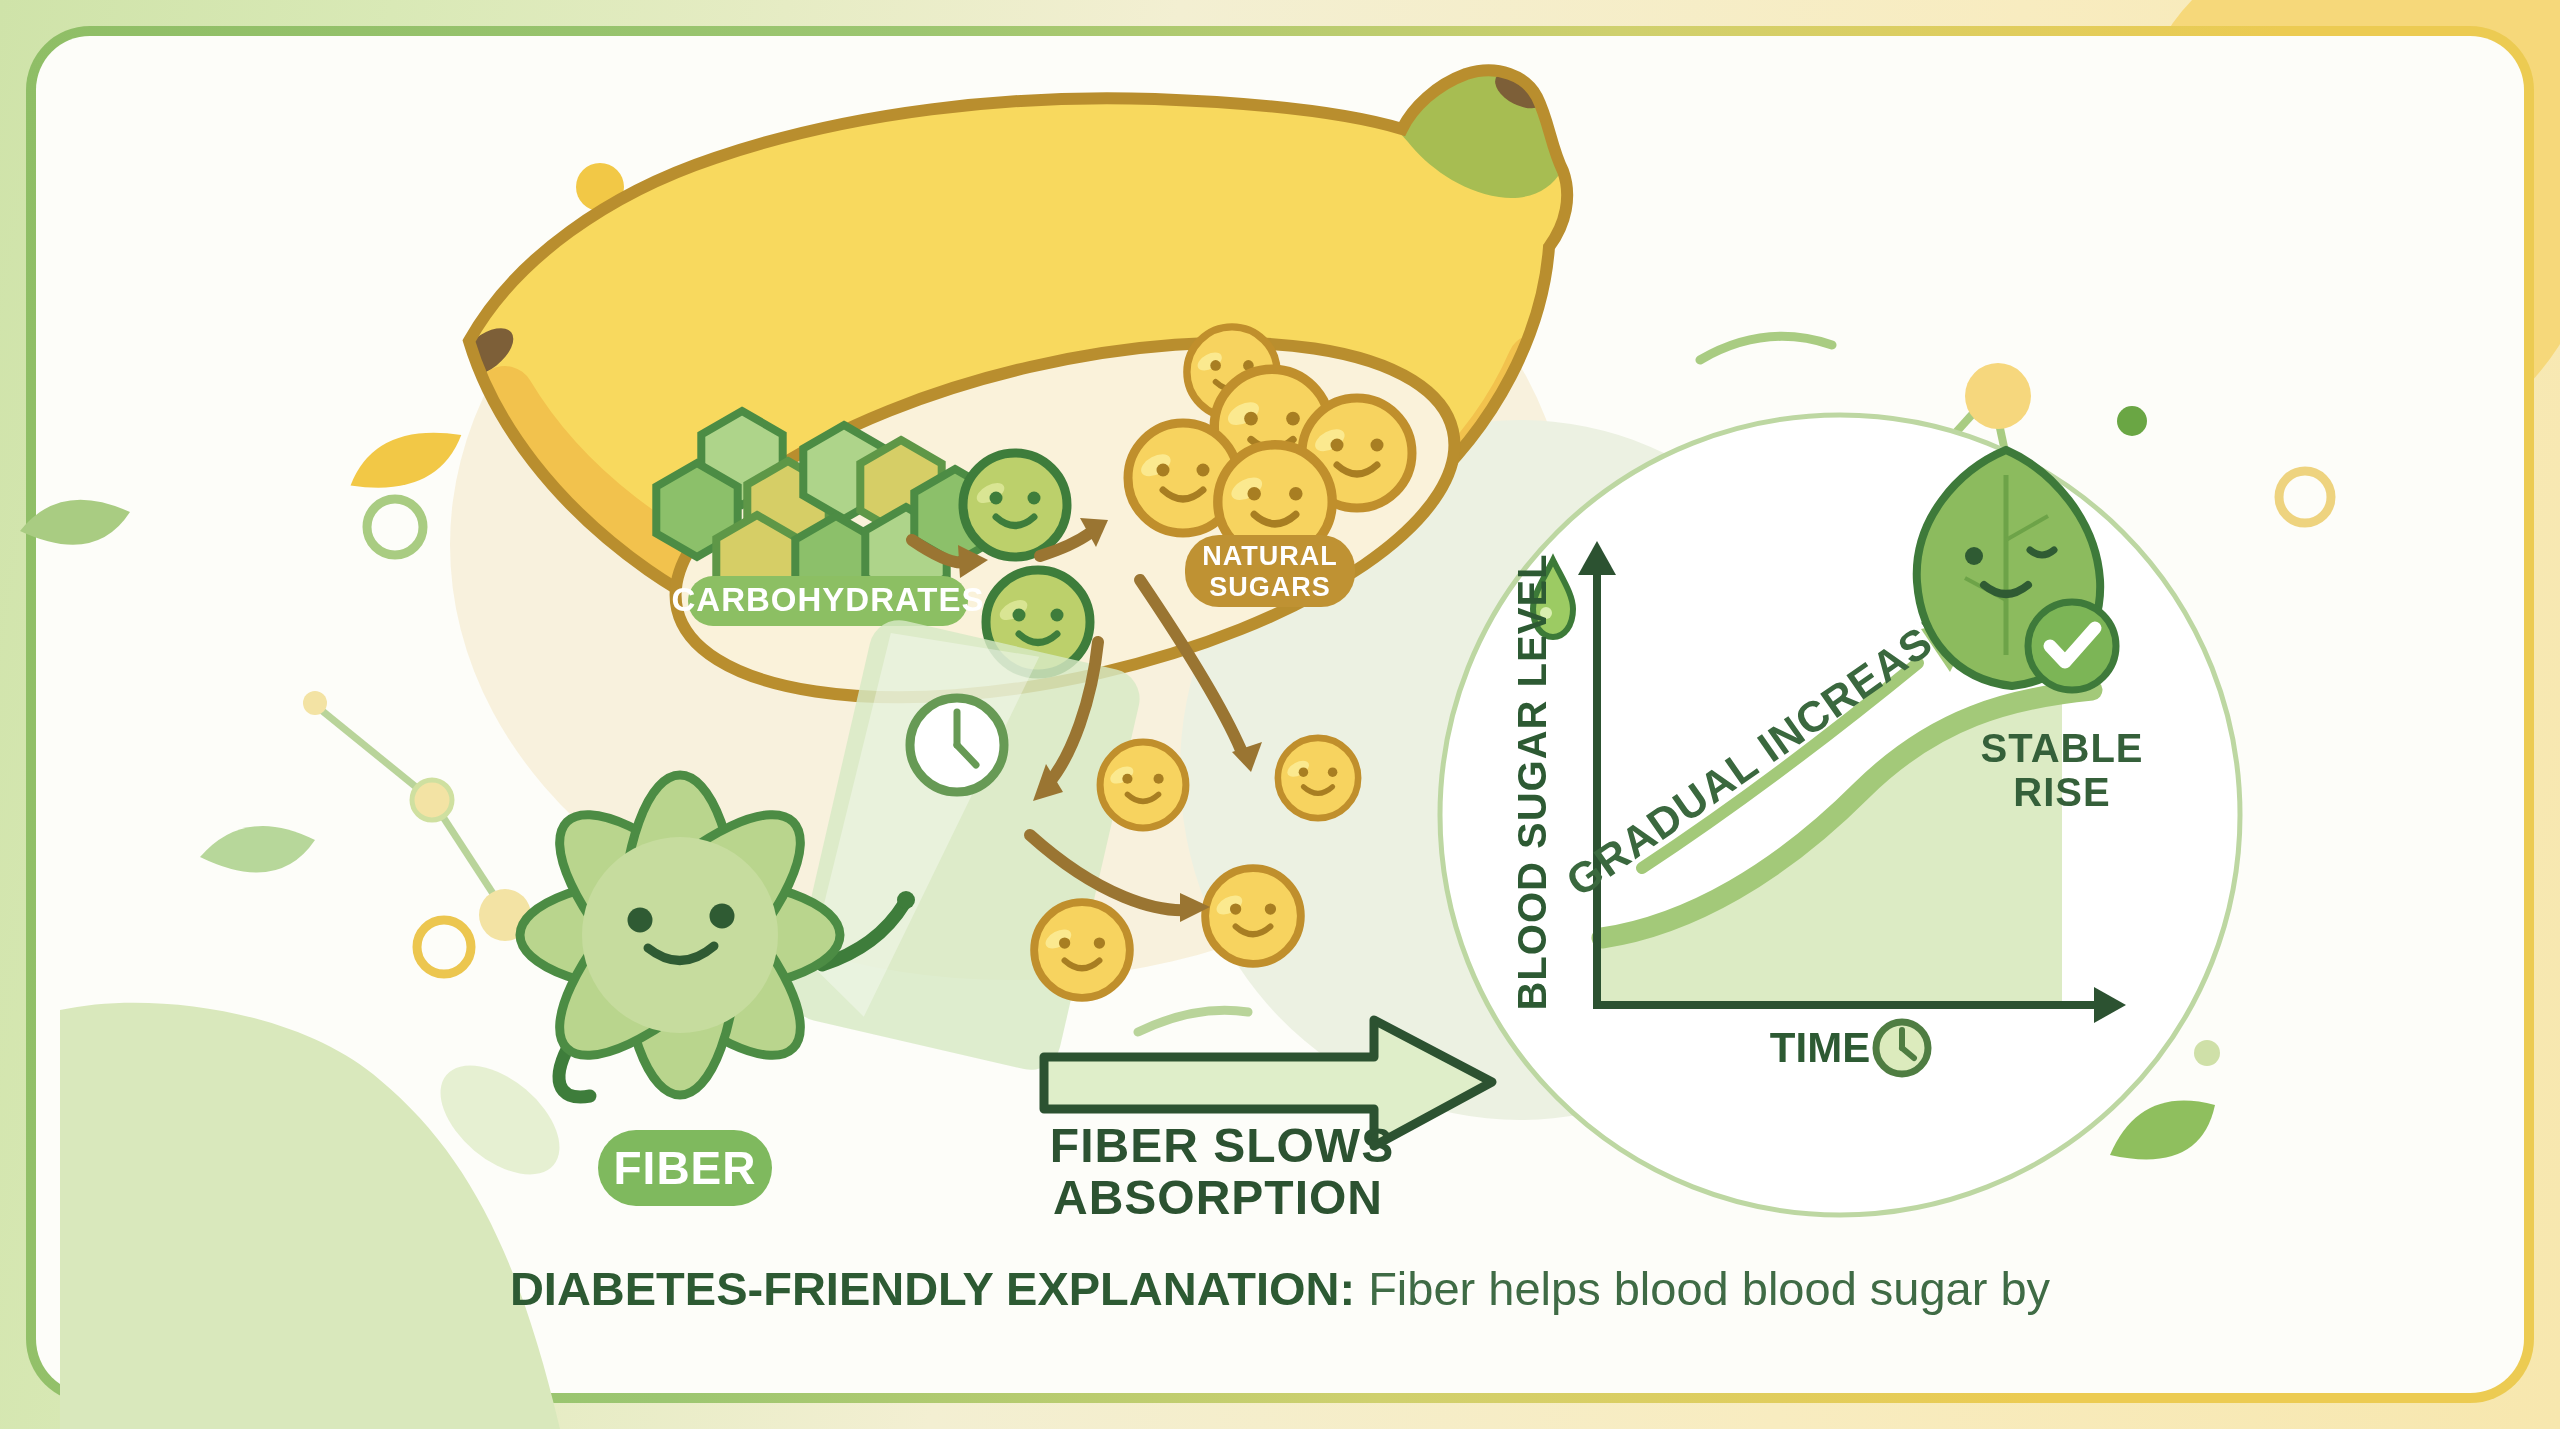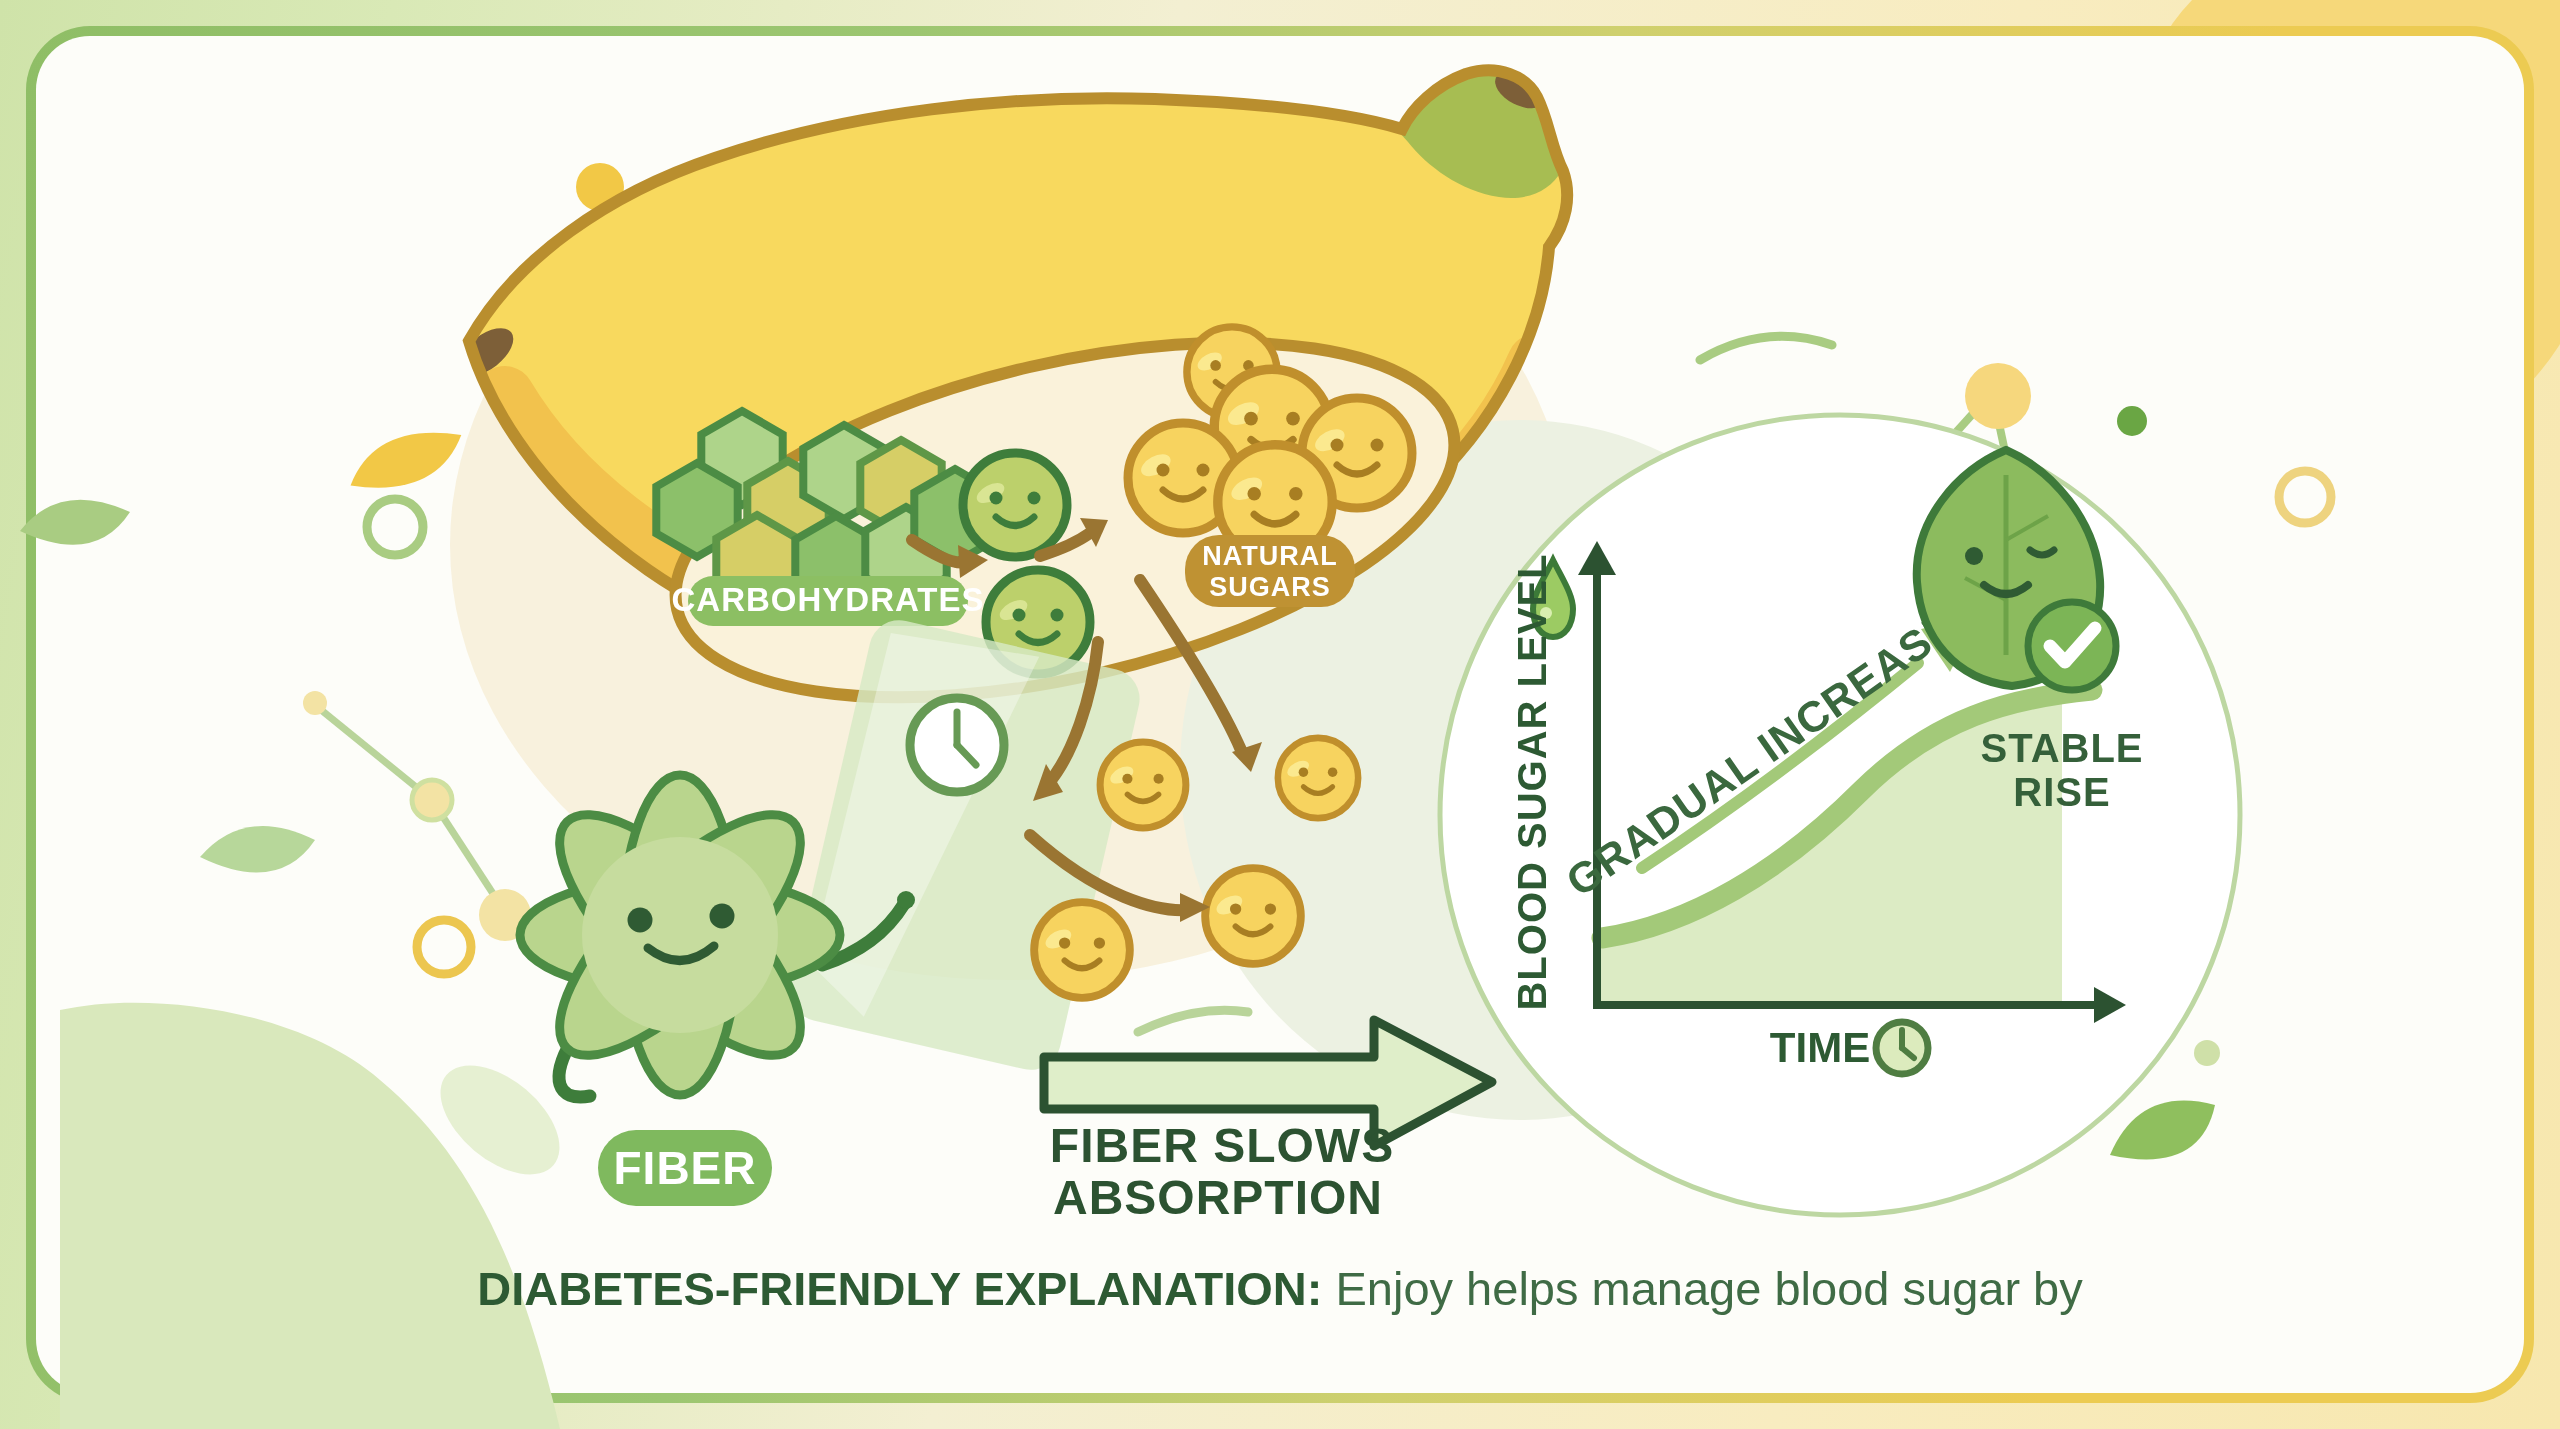--- a/index.html
+++ b/index.html
@@ -240,15 +240,15 @@
       <text x="1820" y="1062" text-anchor="middle" font-size="42" class="dk">TIME</text>
       <g>
         <circle cx="1902" cy="1048" r="26" fill="#dcebbd" stroke="#4f7d42" stroke-width="7"></circle>
         <line x1="1902" y1="1048" x2="1902" y2="1030" stroke="#4f7d42" stroke-width="6" stroke-linecap="round"></line>
         <line x1="1902" y1="1048" x2="1914" y2="1058" stroke="#4f7d42" stroke-width="6" stroke-linecap="round"></line>
       </g>
     </g>
   </svg>
 
   <div class="caption">
-    <div><b>DIABETES-FRIENDLY EXPLANATION:</b> <span>Enjoy helps manage blood sugar by</span></div>
+    <div><b>DIABETES-FRIENDLY EXPLANATION:</b> <span>Fiber helps blood blood sugar by</span></div>
   </div>
 </div>
 
 </body></html>

